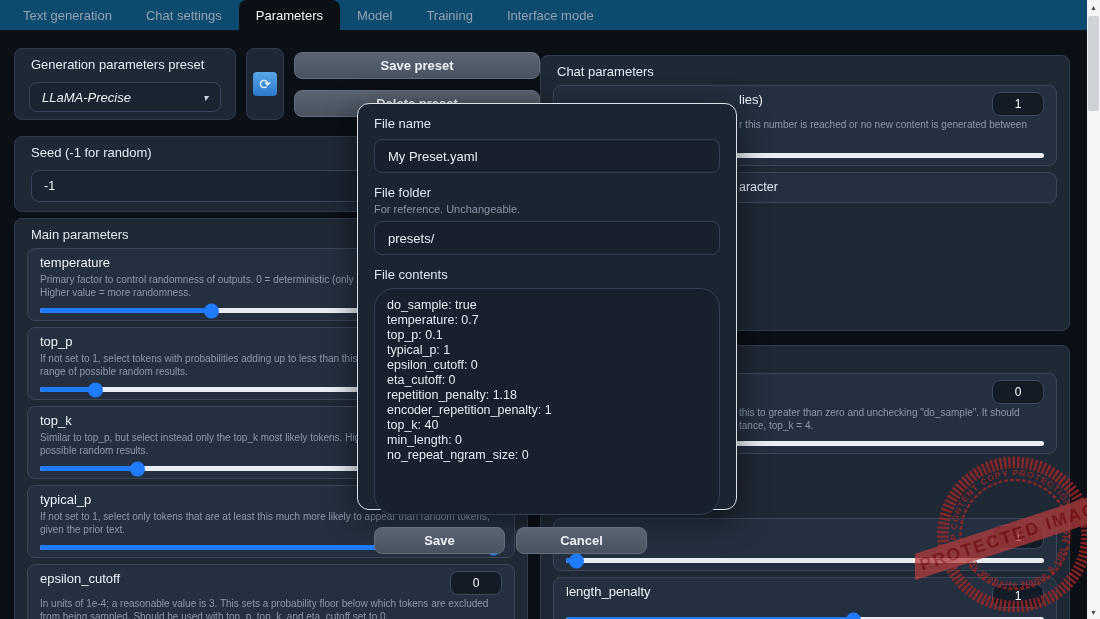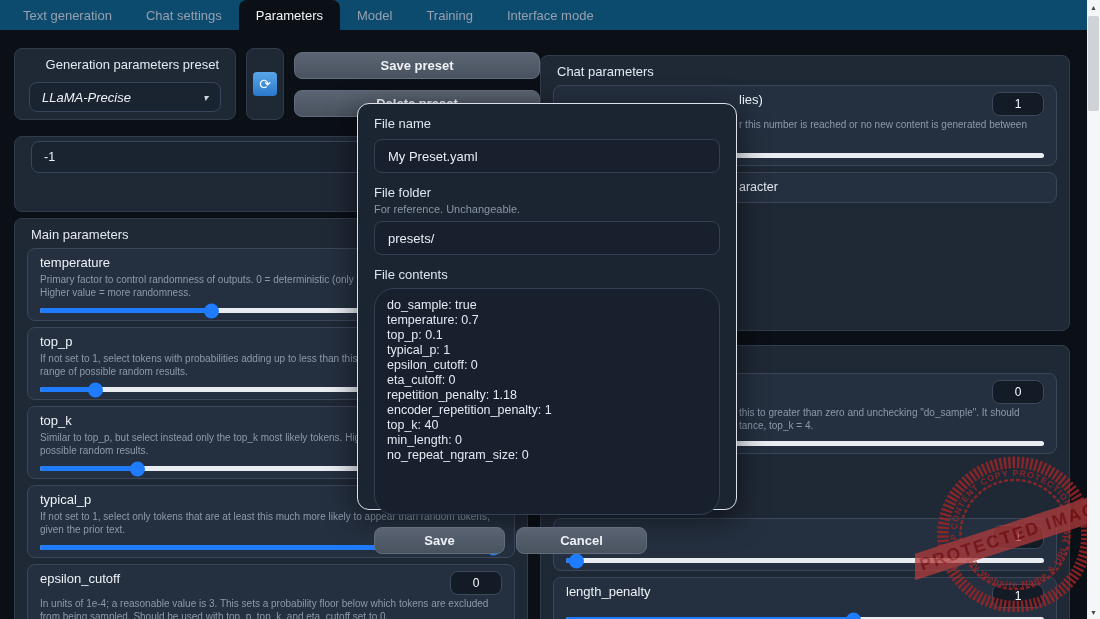--- a/index.html
+++ b/index.html
@@ -33,21 +33,21 @@
     text-align:center; font-family:"Liberation Sans",sans-serif; flex:0 0 52px; }
   .slider{ position:relative; height:5px; background:#e9edf2; border-radius:3px;
     margin-top:9px; }
   .fill{ position:absolute; left:0; top:0; bottom:0; background:#1f7cff;
     border-radius:3px; }
   .thumb{ position:absolute; right:-8px; top:50%; transform:translateY(-50%);
     width:15px; height:15px; border-radius:50%; background:#1f7cff; }
   .frag{ margin-left:173px; }
 
   
-  #preset-panel{ left:14px; top:48px; width:222px; height:72px;text-align:right; }
+  #preset-panel{ left:14px; top:48px; width:222px; height:72px; }
   .dropdown{ margin:4px 14px 0; height:30px; background:#1a2330;
     border:1px solid #39455a; border-radius:8px; display:flex; align-items:center;
     padding:0 12px; font-size:13px; color:#eef2f7; cursor:pointer;font-style:italic; }
   .caret{ margin-left:auto; font-size:10px; color:#cfd6e0; }
   #refresh-panel{ left:246px; top:48px; width:38px; height:72px;
     display:flex; align-items:center; justify-content:center; }
   .refresh-btn{ width:24px; height:24px; border:none; border-radius:4px;
     background:linear-gradient(180deg,#59a7e8,#2b78cb); color:#fff;
     font-size:14px; line-height:22px; cursor:pointer; }
   .gray-btn{ background:linear-gradient(180deg,#5b6472,#49525f);
@@ -124,20 +124,21 @@
     <span class="caret">▾</span>
   </div>
 </div>
 <div class="panel" id="refresh-panel">
   <button class="refresh-btn"><span>⟳</span></button>
 </div>
 <button class="gray-btn" id="save-preset">Save preset</button>
 <button class="gray-btn" id="delete-preset">Delete preset</button>
 
 <div class="panel" id="seed-panel">
+  <div class="panel-title">Seed (-1 for random)</div>
   <input class="text-input" value="-1" style="">
 </div>
 
 <div class="panel" id="main-panel">
   <div class="panel-title">Main parameters</div>
 
   <div class="card">
     <div class="card-title">temperature</div>
     <div class="desc">Primary factor to control randomness of outputs. 0 = deterministic (only the most likely token is used).
 Higher value = more randomness.</div>

